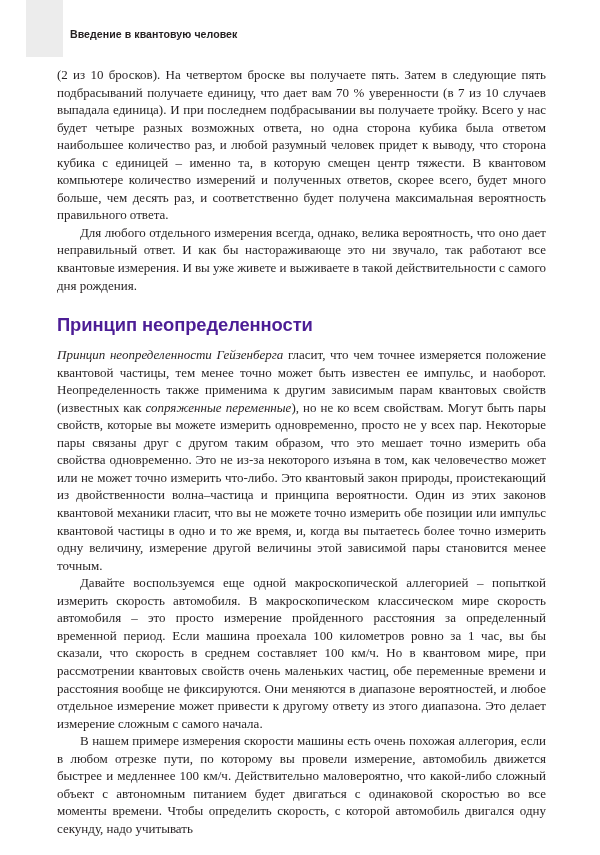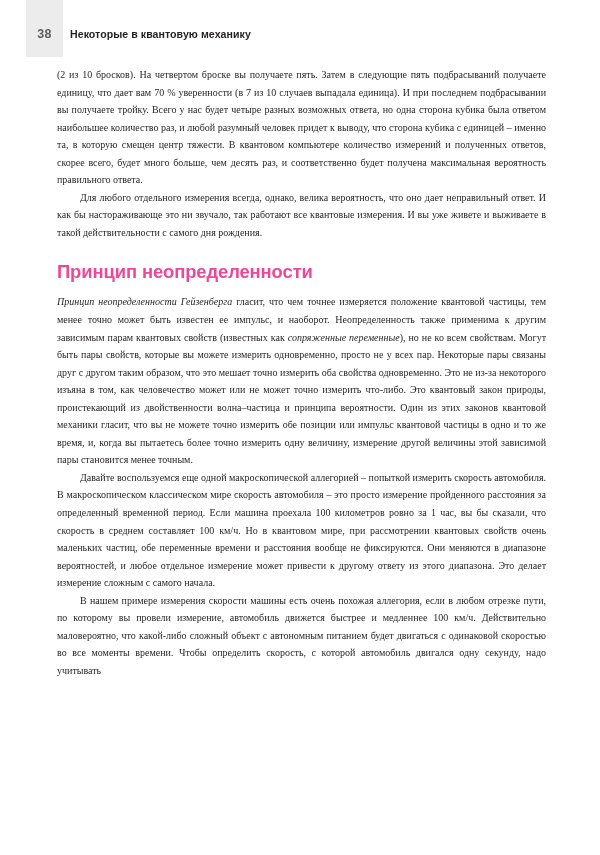--- a/index.html
+++ b/index.html
@@ -81,56 +81,55 @@
     position: absolute;
     left: 57px;
     top: 66px;
     width: 489px;
   }
 
   p.body {
     margin: 0;
     text-align: justify;
     text-indent: 23px;
-    font-size: 10px;
+    font-size: 13px;
     line-height: 17.55px;
     hyphens: manual;
     -webkit-hyphens: manual;
     word-spacing: -0.1px;
   }
 
   p.body.noindent {
     text-indent: 0;
   }
 
   h2.section-heading {
     font-family: "Liberation Sans", sans-serif;
     font-size: 18.4px;
     font-weight: bold;
-    color: #ec4899;
+    color: #4c1d95;
     margin: 0;
     padding: 0;
     line-height: 22px;
     letter-spacing: -0.1px;
   }
 
   .spacer-before-heading { height: 20px; }
   .spacer-after-heading  { height: 10px; }
 
   i.em { }
 </style>
 </head>
 <body>
 
 <div class="page">
 
   <div class="runninghead">
     <div class="folio-box"></div>
-    <div class="folio-number">38</div>
-    <div class="runninghead-title">Некоторые в квантовую механику</div>
+    <div class="runninghead-title">Введение в квантовую человек</div>
   </div>
 
   <div class="textcolumn">
 
     <p class="body noindent">(2 из 10 бросков). На четвертом броске вы получаете пять. Затем в следующие пять подбрасываний получаете единицу, что дает вам 70 % уверенности (в 7 из 10 случаев выпадала единица). И при последнем подбрасывании вы получаете тройку. Всего у нас будет четыре разных возможных ответа, но одна сторона кубика была ответом наибольшее количество раз, и любой разумный человек придет к выводу, что сторона кубика с единицей – именно та, в которую смещен центр тяжести. В квантовом компьютере количество измерений и полученных ответов, скорее всего, будет много больше, чем десять раз, и соответственно будет получена максимальная вероятность правильного ответа.</p>
 
     <p class="body">Для любого отдельного измерения всегда, однако, велика вероятность, что оно дает неправильный ответ. И как бы настораживающе это ни звучало, так работают все квантовые измерения. И вы уже живете и выживаете в такой действительности с самого дня рождения.</p>
 
     <div class="spacer-before-heading"></div>
 

